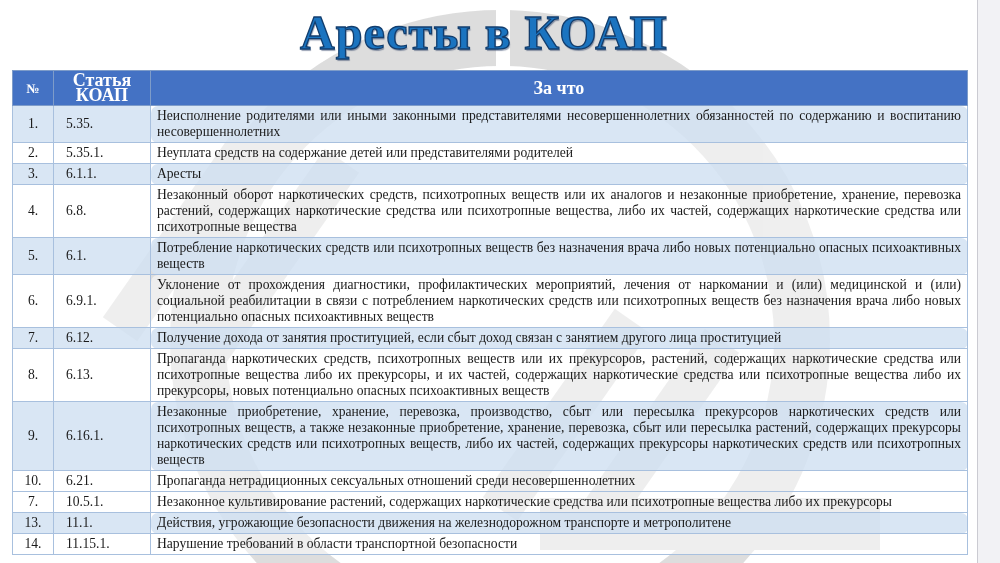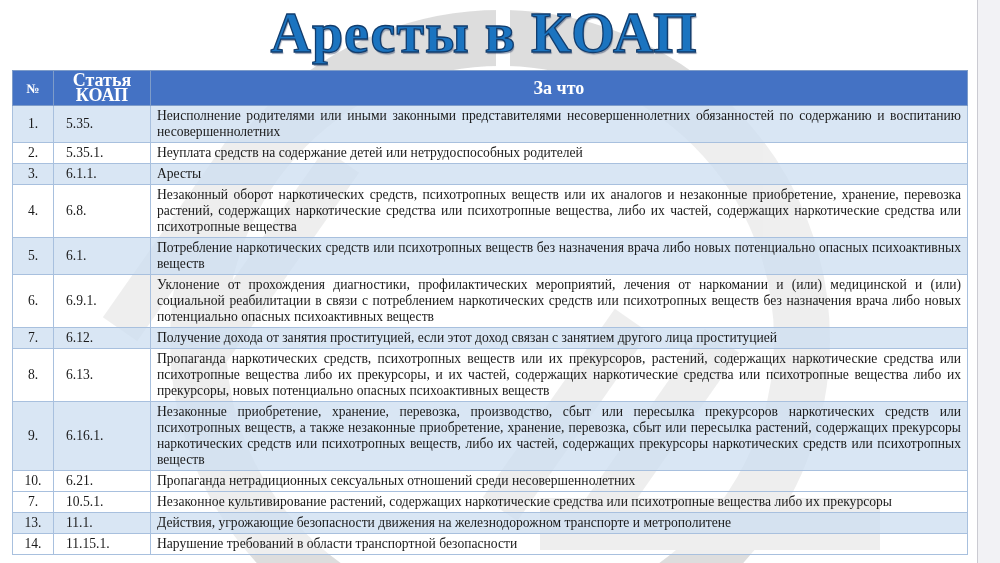--- a/index.html
+++ b/index.html
@@ -12,21 +12,21 @@
     position: relative; width: 1000px; height: 563px; overflow: hidden;
     background: var(--row-white, #fff);
   }
   .watermark {
     position: absolute; left: 0; top: 0; width: 1000px; height: 563px;
     pointer-events: none;
   }
   .title {
     position: absolute; left: 0; top: 0; width: 968px; height: 68px;
     margin: 0; text-align: center;
-    font-size: 56px; font-weight: bold; line-height: 66px;
+    font-size: 48px; font-weight: bold; line-height: 66px;
     color: var(--title-text, #1b74c0);
     -webkit-text-stroke: 1.3px var(--title-outline, #123d6d);
     text-shadow: 1px 2px 1px rgba(30,50,90,0.45);
     letter-spacing: 1px;
     font-family: "Liberation Serif", serif;
   }
   table.koap {
     position: absolute; left: 12px; top: 70px; width: 956px;
     border-collapse: collapse; table-layout: fixed;
     font-family: "Liberation Serif", serif;
@@ -41,21 +41,21 @@
   table.koap th.h-num { font-size: 13px; }
   table.koap td {
     border: 1px solid var(--border-col, #a8c0de);
     padding: 2px 6px;
     font-size: 13.6px; line-height: 16px;
     color: var(--body-text, #1a1a1a);
     vertical-align: middle;
   }
   .c-num  { width: 36px; text-align: center; }
   .c-art  { width: 92px; text-align: left; padding-left: 12px !important; }
-  .c-desc { text-align: justify; }
+  .c-desc { text-align: justify; border-radius: 7px; }
   tr.row-odd  td { background: rgba(212,226,243,0.88); }
   tr.row-even td { background: rgba(255,255,255,0.50); }
   .right-edge {
     position: absolute; left: 968px; top: 0; width: 32px; height: 563px;
     background: #ffffff;
   }
   .right-edge .edge-line {
     position: absolute; left: 9px; top: 0; width: 1px; height: 563px;
     background: #cbcbd2;
   }
@@ -95,21 +95,21 @@
 
         <tr class="row-odd">
           <td class="c-num">1.</td>
           <td class="c-art">5.35.</td>
           <td class="c-desc">Неисполнение родителями или иными законными представителями несовершеннолетних обязанностей по содержанию и воспитанию несовершеннолетних</td>
         </tr>
 
         <tr class="row-even">
           <td class="c-num">2.</td>
           <td class="c-art">5.35.1.</td>
-          <td class="c-desc">Неуплата средств на содержание детей или нетрудоспособных родителей</td>
+          <td class="c-desc">Неуплата средств на содержание детей или представителями родителей</td>
         </tr>
 
         <tr class="row-odd">
           <td class="c-num">3.</td>
           <td class="c-art">6.1.1.</td>
           <td class="c-desc">Аресты</td>
         </tr>
 
         <tr class="row-even">
           <td class="c-num">4.</td>
@@ -125,21 +125,21 @@
 
         <tr class="row-even">
           <td class="c-num">6.</td>
           <td class="c-art">6.9.1.</td>
           <td class="c-desc">Уклонение от прохождения диагностики, профилактических мероприятий, лечения от наркомании и (или) медицинской и (или) социальной реабилитации в связи с потреблением наркотических средств или психотропных веществ без назначения врача либо новых потенциально опасных психоактивных веществ</td>
         </tr>
 
         <tr class="row-odd">
           <td class="c-num">7.</td>
           <td class="c-art">6.12.</td>
-          <td class="c-desc">Получение дохода от занятия проституцией, если этот доход связан с занятием другого лица проституцией</td>
+          <td class="c-desc">Получение дохода от занятия проституцией, если сбыт доход связан с занятием другого лица проституцией</td>
         </tr>
 
         <tr class="row-even">
           <td class="c-num">8.</td>
           <td class="c-art">6.13.</td>
           <td class="c-desc">Пропаганда наркотических средств, психотропных веществ или их прекурсоров, растений, содержащих наркотические средства или психотропные вещества либо их прекурсоры, и их частей, содержащих наркотические средства или психотропные вещества либо их прекурсоры, новых потенциально опасных психоактивных веществ</td>
         </tr>
 
         <tr class="row-odd">
           <td class="c-num">9.</td>

